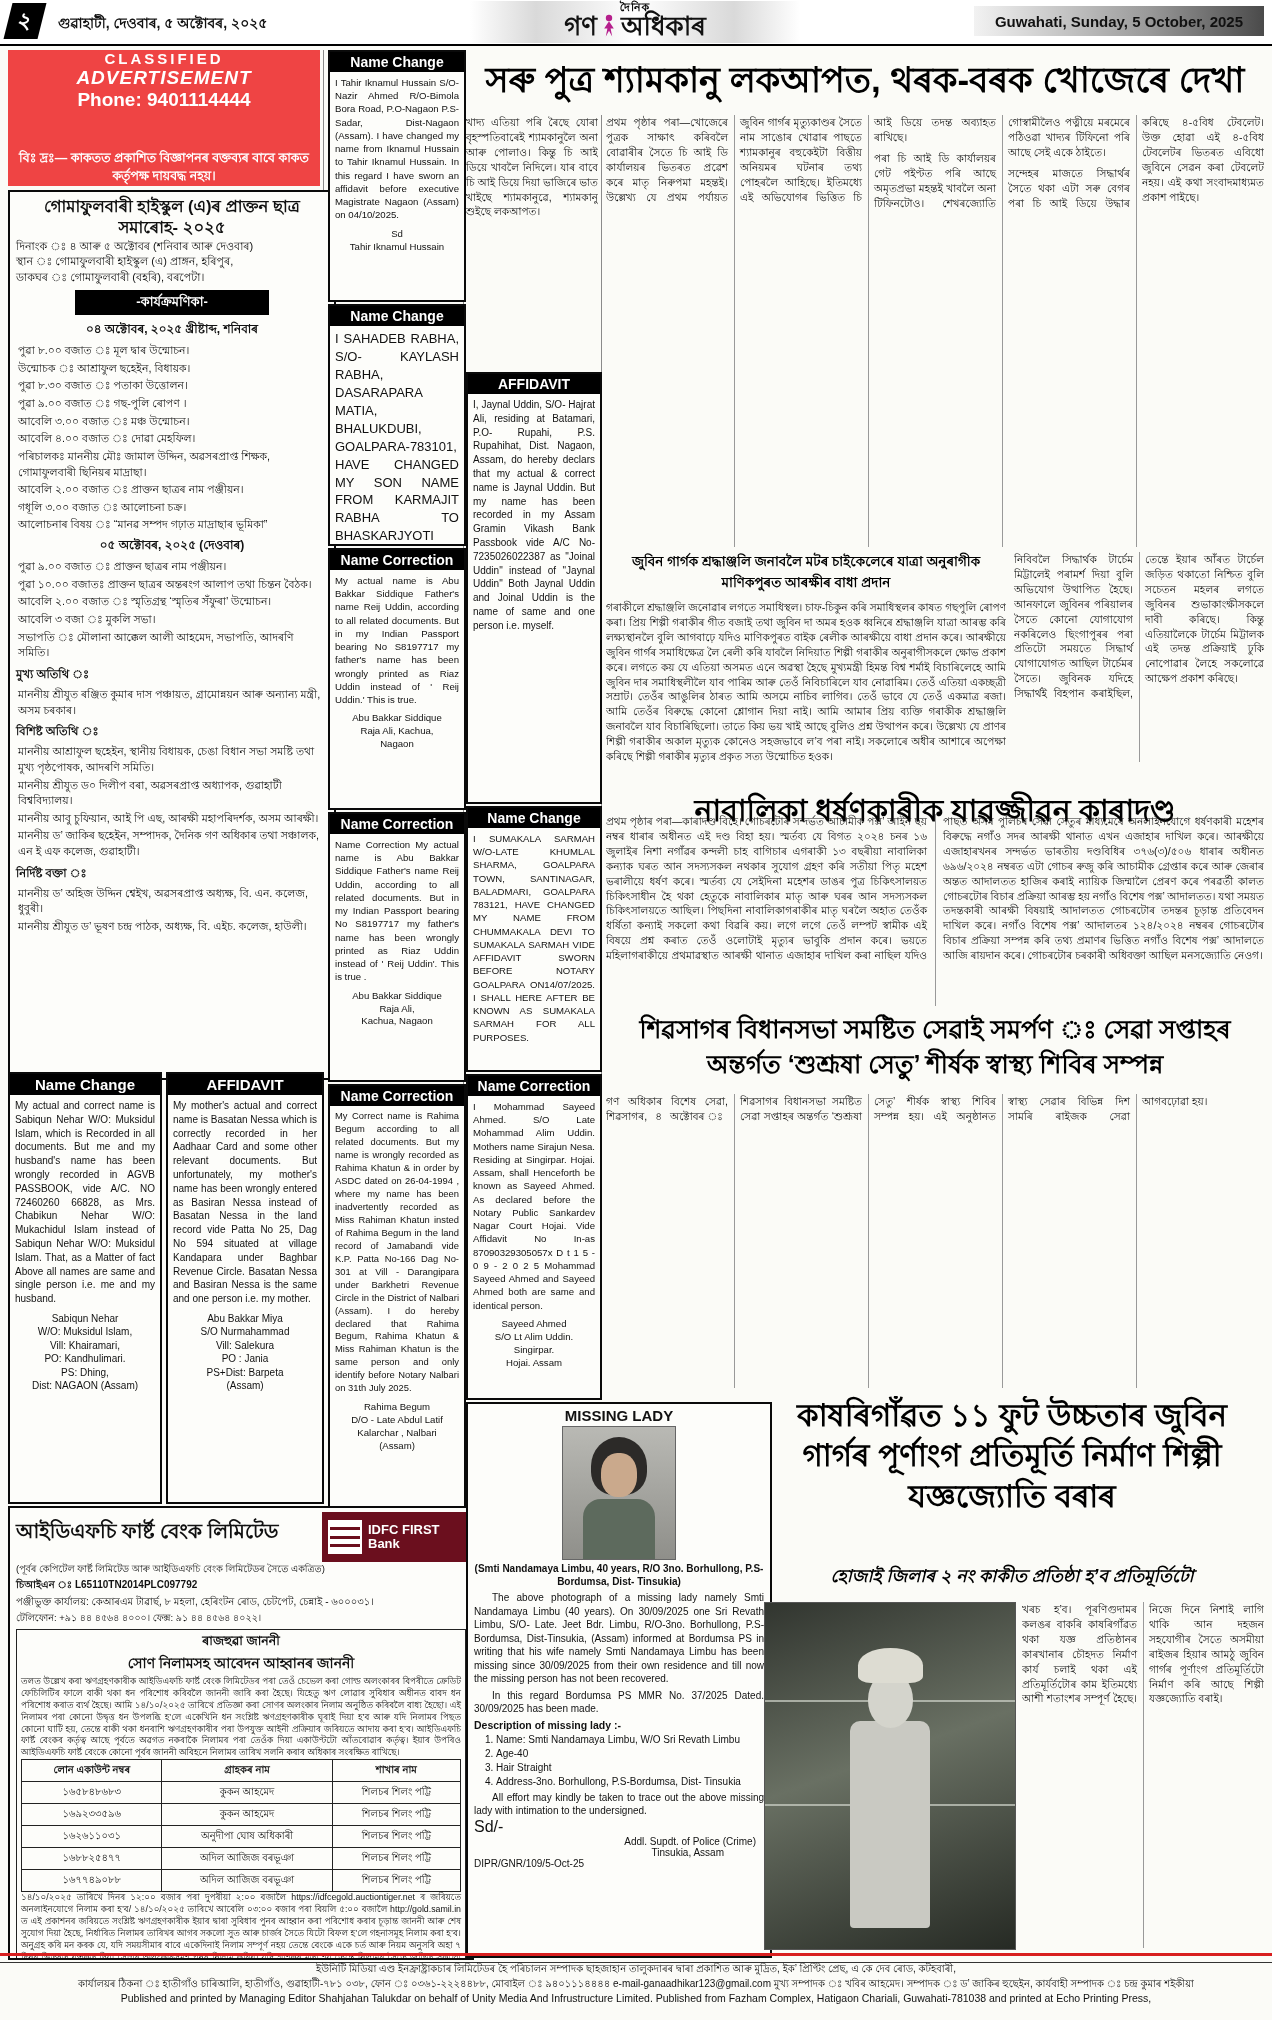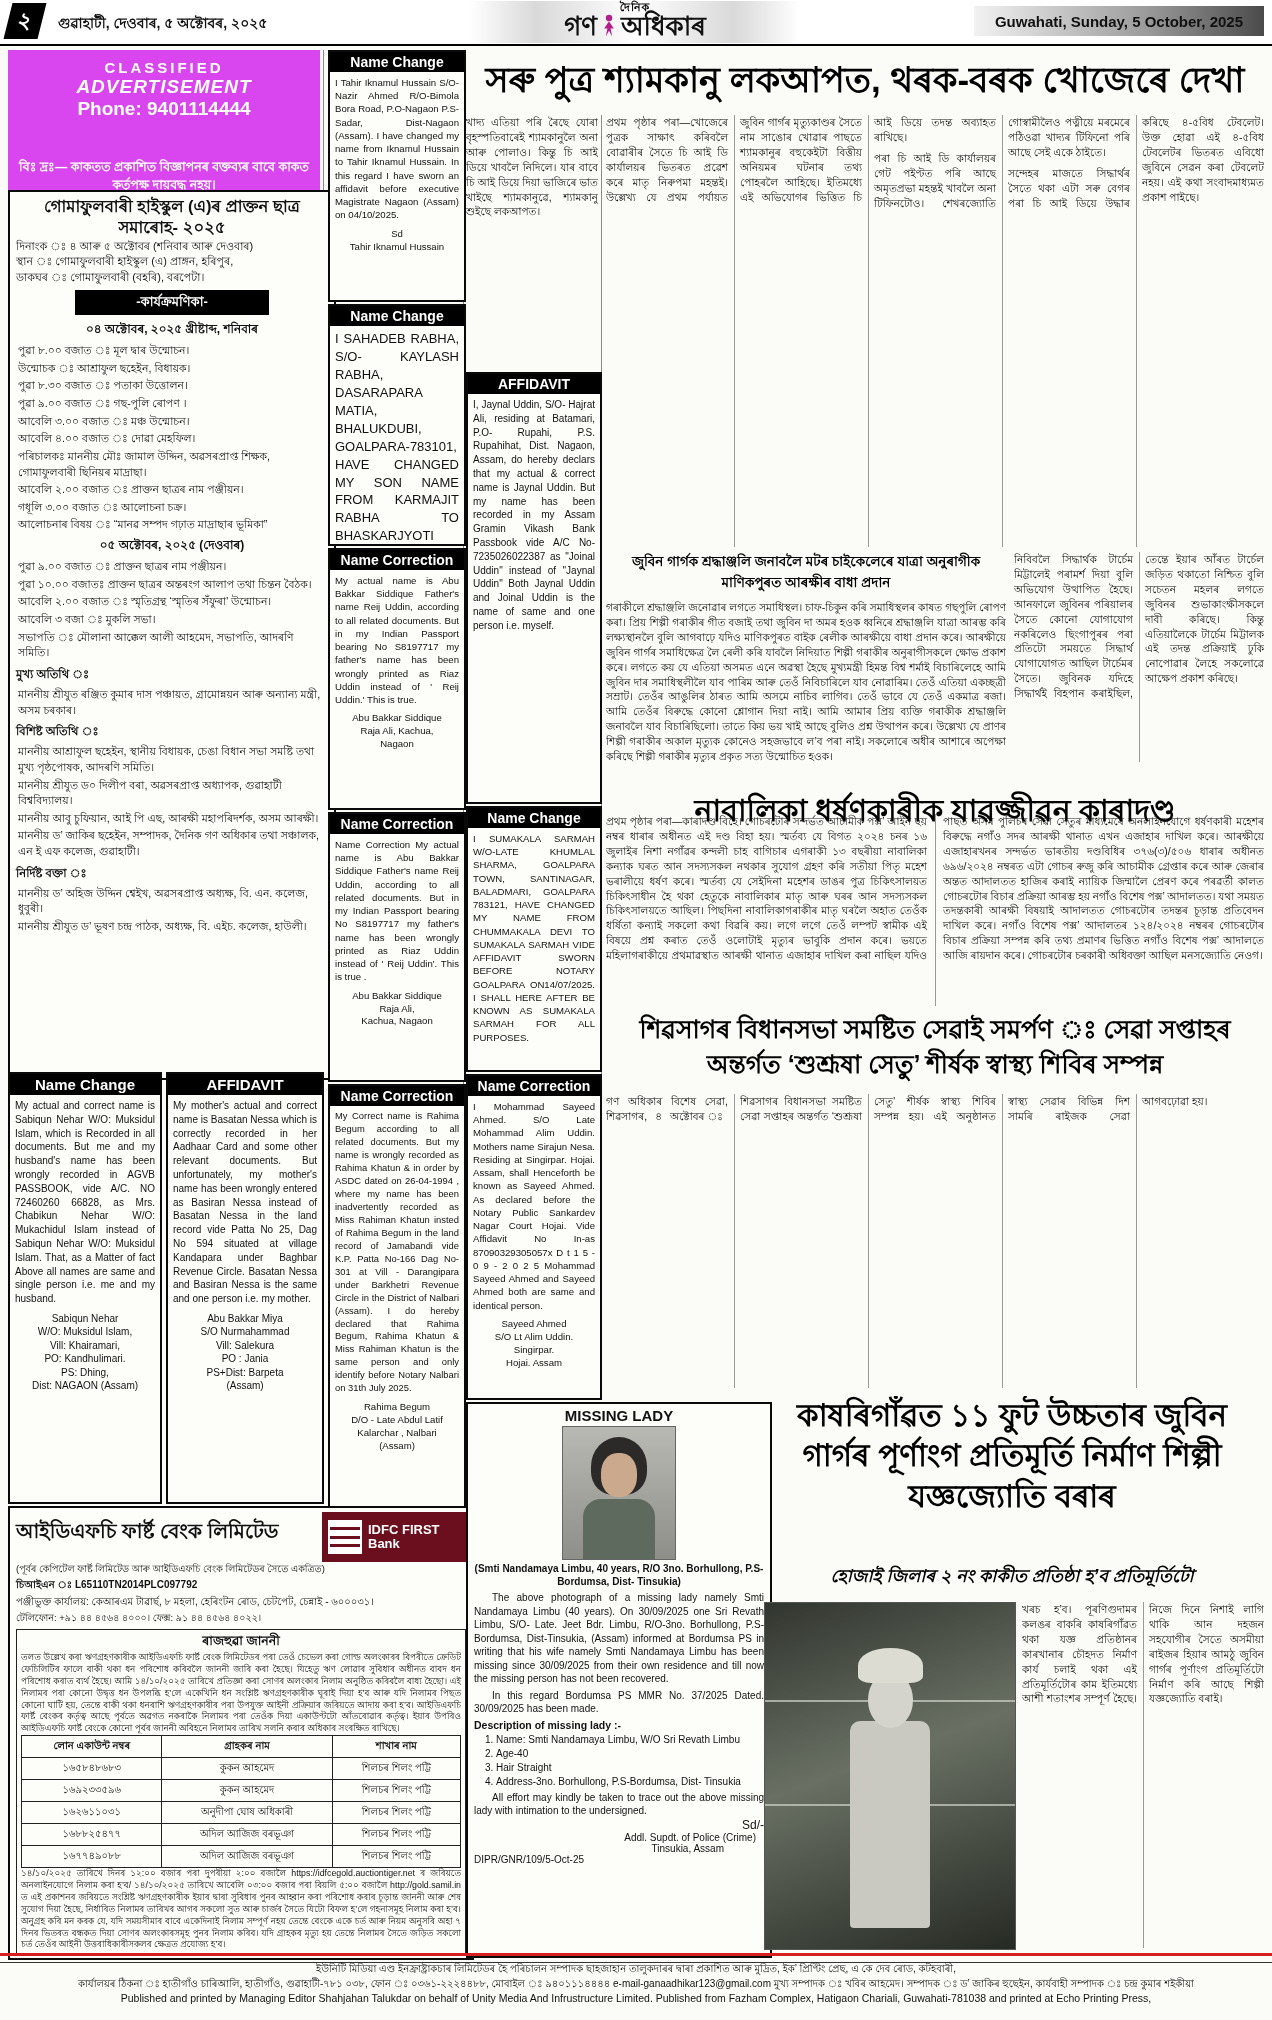--- a/index.html
+++ b/index.html
@@ -24,21 +24,21 @@
   .bar{background:#000;color:#fff;text-align:center;font-weight:bold;}
   .body-txt{font-size:10px;line-height:1.38;text-align:justify;padding:4px 5px;}
   .sig{font-size:10px;text-align:center;line-height:1.35;padding:2px 4px;}
   .asm{font-size:10.5px;line-height:1.42;text-align:justify;}
   .vline{position:absolute;width:0;border-left:1px solid #8a8a8a;}
   .headline{font-weight:bold;text-align:center;color:#000;}
   .cols{column-gap:12px;column-rule:1px solid #999;}
   ul.plain{margin:2px 0 2px 0;padding:0 2px;list-style:none;}
   ul.plain li{margin-bottom:2px;}
   
-  .classified{left:8px;top:50px;width:312px;height:136px;background:#d946ef;color:#fff;text-align:center;padding-top:9px;}
+  .classified{left:8px;top:50px;width:312px;height:136px;background:#ef4444;color:#fff;text-align:center;padding-top:0;}
   .cl1{font-size:15px;font-weight:bold;letter-spacing:3px;}
   .cl2{font-size:19px;font-weight:bold;font-style:italic;letter-spacing:1px;}
   .cl3{font-size:19px;font-weight:bold;}
   .cl4{font-size:12.5px;font-weight:bold;line-height:1.45;padding:2px 8px;margin-top:36px;}
   
   .program{left:8px;top:190px;width:312px;height:878px;padding:4px 6px;}
   .prog-title{font-size:16.5px;font-weight:bold;text-align:center;line-height:1.3;}
   .prog-line{font-size:11px;line-height:1.4;}
   .prog-bar{display:block;margin:5px auto;width:62%;font-size:13px;padding:2px 0;}
   .prog-day{font-size:12px;font-weight:bold;text-align:center;margin:3px 0;}
@@ -187,20 +187,21 @@
             <div>Bank</div>
           </div>
       </div>
     </div>
     <div style="font-size:9.5px;">(পূর্বৰ কেপিটেল ফার্ষ্ট লিমিটেড আৰু আইডিএফচি বেংক লিমিটেডৰ সৈতে একত্রিত)</div>
     <div style="font-size:10px;font-weight:bold;">চিআইএন ঃ L65110TN2014PLC097792</div>
     <div style="font-size:10px;">পঞ্জীভুক্ত কার্যালয়: কেআৰএম টাৱার্ছ, ৮ মহলা, হেৰিংটন ৰোড, চেটপেট, চেন্নাই - ৬০০০৩১।</div>
     <div style="font-size:9.5px;">টেলিফোন: +৯১ ৪৪ ৪৫৬৪ ৪০০০।  ফেক্স:  ৯১ ৪৪ ৪৫৬৪ ৪০২২।</div>
     <div style="border:1.5px solid #222;margin-top:3px;padding:2px 4px;">
       <div style="font-size:12.5px;font-weight:bold;text-align:center;">ৰাজহুৱা জাননী</div>
+      <div style="font-size:14px;font-weight:bold;text-align:center;">সোণ নিলামসহ আবেদন আহ্বানৰ জাননী</div>
       <div class="asm" style="font-size:8.8px;line-height:1.35;">তলত উল্লেখ কৰা ঋণগ্রহণকাৰীক আইডিএফচি ফার্ষ্ট বেংক লিমিটেডৰ পৰা তেওঁ চেভেল কৰা গোল্ড অলংকাৰৰ বিপৰীতে ক্রেডিট ফেচিলিটিৰ ফালে বাকী থকা ধন পৰিশোধ কৰিবলৈ জাননী জাৰি কৰা হৈছে। যিহেতু ঋণ লোৱাৰ সুবিধাৰ অধীনত বাবদ ধন পৰিশোধ কৰাত ব্যর্থ হৈছে। আমি ১৪/১০/২০২৫ তাৰিখে প্রতিজ্ঞা কৰা সোণৰ অলংকাৰ নিলাম অনুষ্ঠিত কৰিবলৈ বাধ্য হৈছো। এই নিলামৰ পৰা কোনো উদ্বৃত্ত ধন উপলব্ধি হ’লে একেখিনি ধন সংশ্লিষ্ট ঋণগ্রহণকাৰীক ঘূৰাই দিয়া হ’ব আৰু যদি নিলামৰ পিছত কোনো ঘাটি হয়, তেন্তে বাকী থকা ধনৰাশি ঋণগ্রহণকাৰীৰ পৰা উপযুক্ত আইনী প্রক্রিয়াৰ জৰিয়তে আদায় কৰা হ’ব। আইডিএফচি ফার্ষ্ট বেংকৰ কর্তৃত্ব আছে পূর্বতে অৱগত নকৰাকৈ নিলামৰ পৰা তেওঁক দিয়া একাউণ্টটো আঁতৰোৱাৰ কর্তৃত্ব। ইয়াৰ উপৰিও আইডিএফচি ফার্ষ্ট বেংকে কোনো পূর্বৰ জাননী অবিহনে নিলামৰ তাৰিখ সলনি কৰাৰ অধিকাৰ সংৰক্ষিত ৰাখিছে।</div>
       <table class="bank">
         <thead>
             <tr>
           <th>লোন একাউন্ট নম্বৰ</th>
           <th>গ্রাহকৰ নাম</th>
           <th>শাখাৰ নাম</th>
         </tr>
           </thead>
         <tbody>
@@ -328,21 +329,21 @@
     <div style="font-size:10px;text-align:justify;line-height:1.35;margin-top:3px;text-indent:18px;">The above photograph of a missing lady namely Smti Nandamaya Limbu (40 years). On 30/09/2025 one Sri Revath Limbu, S/O- Late. Jeet Bdr. Limbu, R/O-3no. Borhullong, P.S-Bordumsa, Dist-Tinsukia, (Assam) informed at Bordumsa PS in writing that his wife namely Smti Nandamaya Limbu has been missing since 30/09/2025 from their own residence and till now the missing person has not been recovered.</div>
     <div style="font-size:10px;text-align:justify;line-height:1.35;margin-top:3px;text-indent:18px;">In this regard Bordumsa PS MMR No. 37/2025 Dated. 30/09/2025 has been made.</div>
     <div style="font-size:10.5px;font-weight:bold;margin-top:3px;">Description of missing lady :-</div>
     <ol style="font-size:10px;margin:2px 0 2px 0;padding-left:22px;line-height:1.4;">
         <li>Name: Smti Nandamaya Limbu, W/O Sri Revath Limbu</li>
         <li>Age-40</li>
         <li>Hair Straight</li>
         <li>Address-3no. Borhullong, P.S-Bordumsa, Dist- Tinsukia</li>
       </ol>
     <div style="font-size:10px;text-align:justify;line-height:1.35;text-indent:18px;">All effort may kindly be taken to trace out the above missing lady with intimation to the undersigned.</div>
-    <div style="font-size:12px;text-align:right;">Sd/-</div>
+    <div style="font-size:16px;">Sd/-</div>
     <div style="font-size:10px;text-align:right;padding-right:8px;">Addl. Supdt. of Police (Crime)</div>
     <div style="font-size:10px;text-align:right;padding-right:40px;">Tinsukia, Assam</div>
     <div style="font-size:10px;">DIPR/GNR/109/5-Oct-25</div>
   </div>
 
   <div class="abs headline" style="left:760px;top:1396px;width:504px;height:158px;font-size:31px;line-height:1.3;">কাষৰিগাঁৱত ১১ ফুট উচ্চতাৰ জুবিন গার্গৰ পূর্ণাংগ প্রতিমূর্তি নির্মাণ শিল্পী যজ্ঞজ্যোতি বৰাৰ</div>
   <div class="abs headline underline" style="left:760px;top:1558px;width:504px;height:36px;font-size:17.5px;font-style:italic;line-height:36px;">হোজাই জিলাৰ ২ নং কাকীত প্রতিষ্ঠা হ’ব প্রতিমূর্তিটো</div>
   <div class="abs photo-statue" style="left:764px;top:1602px;width:250px;height:346px;">
     <div class="st-scaff1" style="top:28%;"></div>
     <div class="st-scaff2" style="top:58%;"></div>

